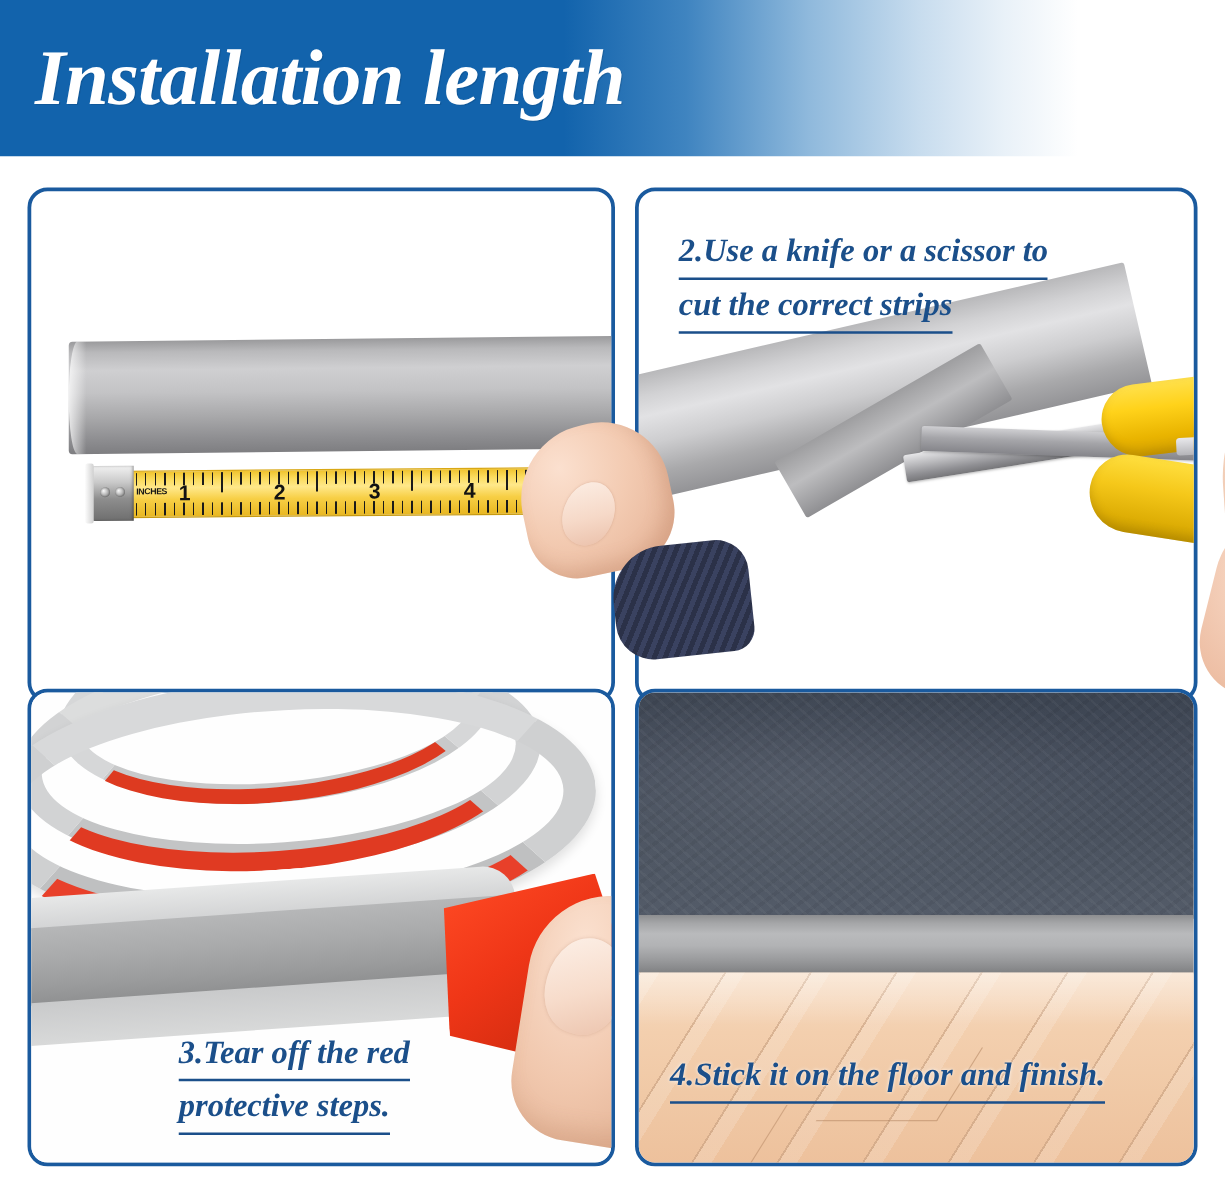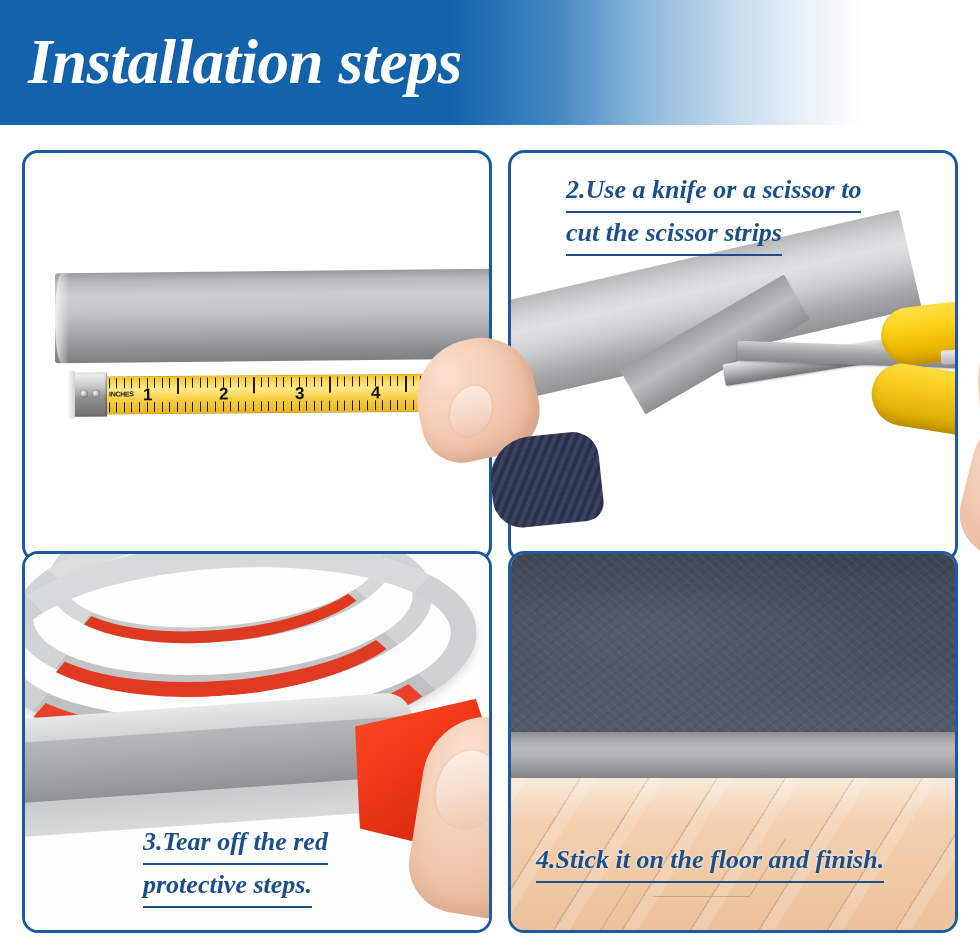--- a/index.html
+++ b/index.html
@@ -61,21 +61,21 @@
     color:#1b4f8a;
     white-space:nowrap;
     z-index:40;
   }
   .cap span{
     display:inline-block;
     border-bottom:2px solid #1b4f8a;
     padding-bottom:1px;
   }
   .cap-1{left:54px;  top:318px;}
-  .cap-2{left:32px;  top:17px;margin-left:23px;}
+  .cap-2{left:32px;  top:28px;}
   .cap-3{left:118px; top:268px;}
   .cap-4{left:25px;  top:286px;}
   .cap-4 span{text-shadow:0 0 3px rgba(255,255,255,.9);}
 
   
   .trim-pipe{
     position:absolute; left:30px; top:118px; width:452px; height:90px;
     background:linear-gradient(to bottom,
       #9a9a9c 0%, #b9b9bb 10%, #cfcfd1 26%, #c3c3c5 46%,
       #a8a8aa 68%, #8d8d90 88%, #7e7e81 100%);
@@ -375,21 +375,21 @@
   }
   .p4-glow{
     position:absolute; left:0; top:224px; width:100%; height:42px;
     background:linear-gradient(to bottom, rgba(255,255,255,.38), rgba(255,255,255,0));
   }
 </style>
 </head>
 <body>
 
 <div class="banner">
-  <div class="banner-title">Installation steps</div>
+  <div class="banner-title">Installation length</div>
 </div>
 
 <div class="grid">
 
   <div class="panel p1">
     <div class="panel-inner">
       <div class="trim-pipe"></div>
 
       <div class="tape">
         <div class="tape-blade">
@@ -426,21 +426,21 @@
       <div class="p2-flap"></div>
       <div class="p2-blade-top"></div>
       <div class="p2-blade-bot"></div>
       <div class="p2-pivot"></div>
       <div class="p2-handle-top"></div>
       <div class="p2-handle-bot"></div>
       <div class="p2-handle-notch"></div>
 
       <div class="cap cap-2">
         <span>2.Use a knife or a scissor to</span><br>
-        <span>cut the scissor strips</span>
+        <span>cut the correct strips</span>
       </div>
     </div>
 
     <div class="spill">
       <div class="p2-hand">
         <div class="p2-palm"></div>
 
         <div class="p2-thumb"></div>
       </div>
     </div>

